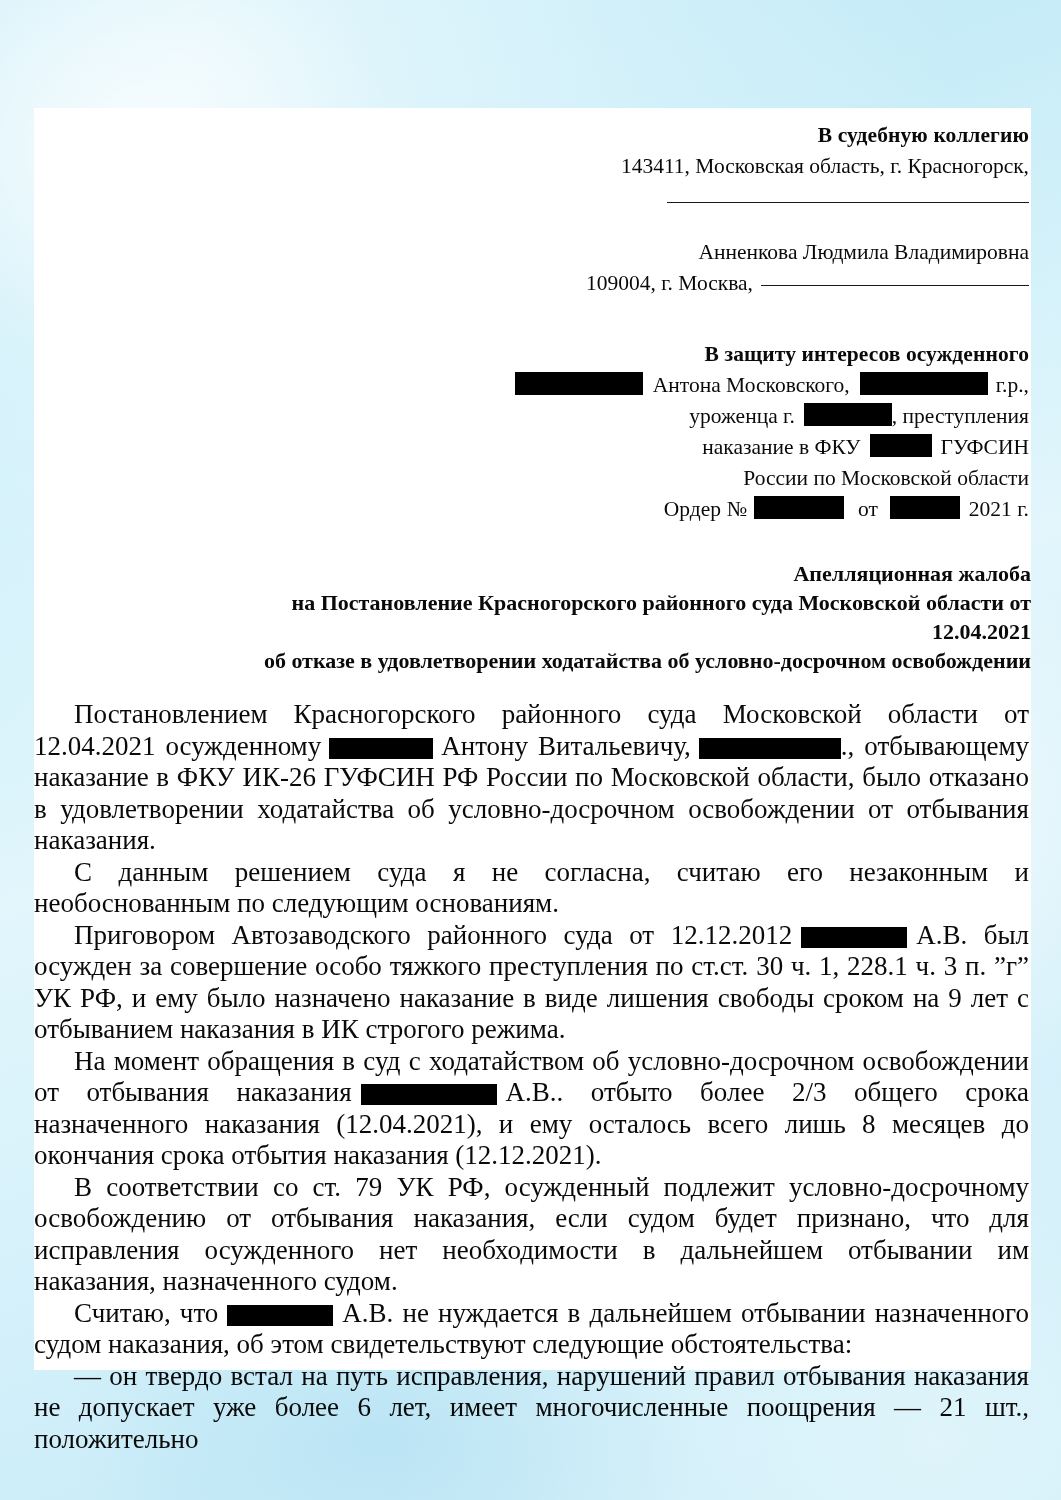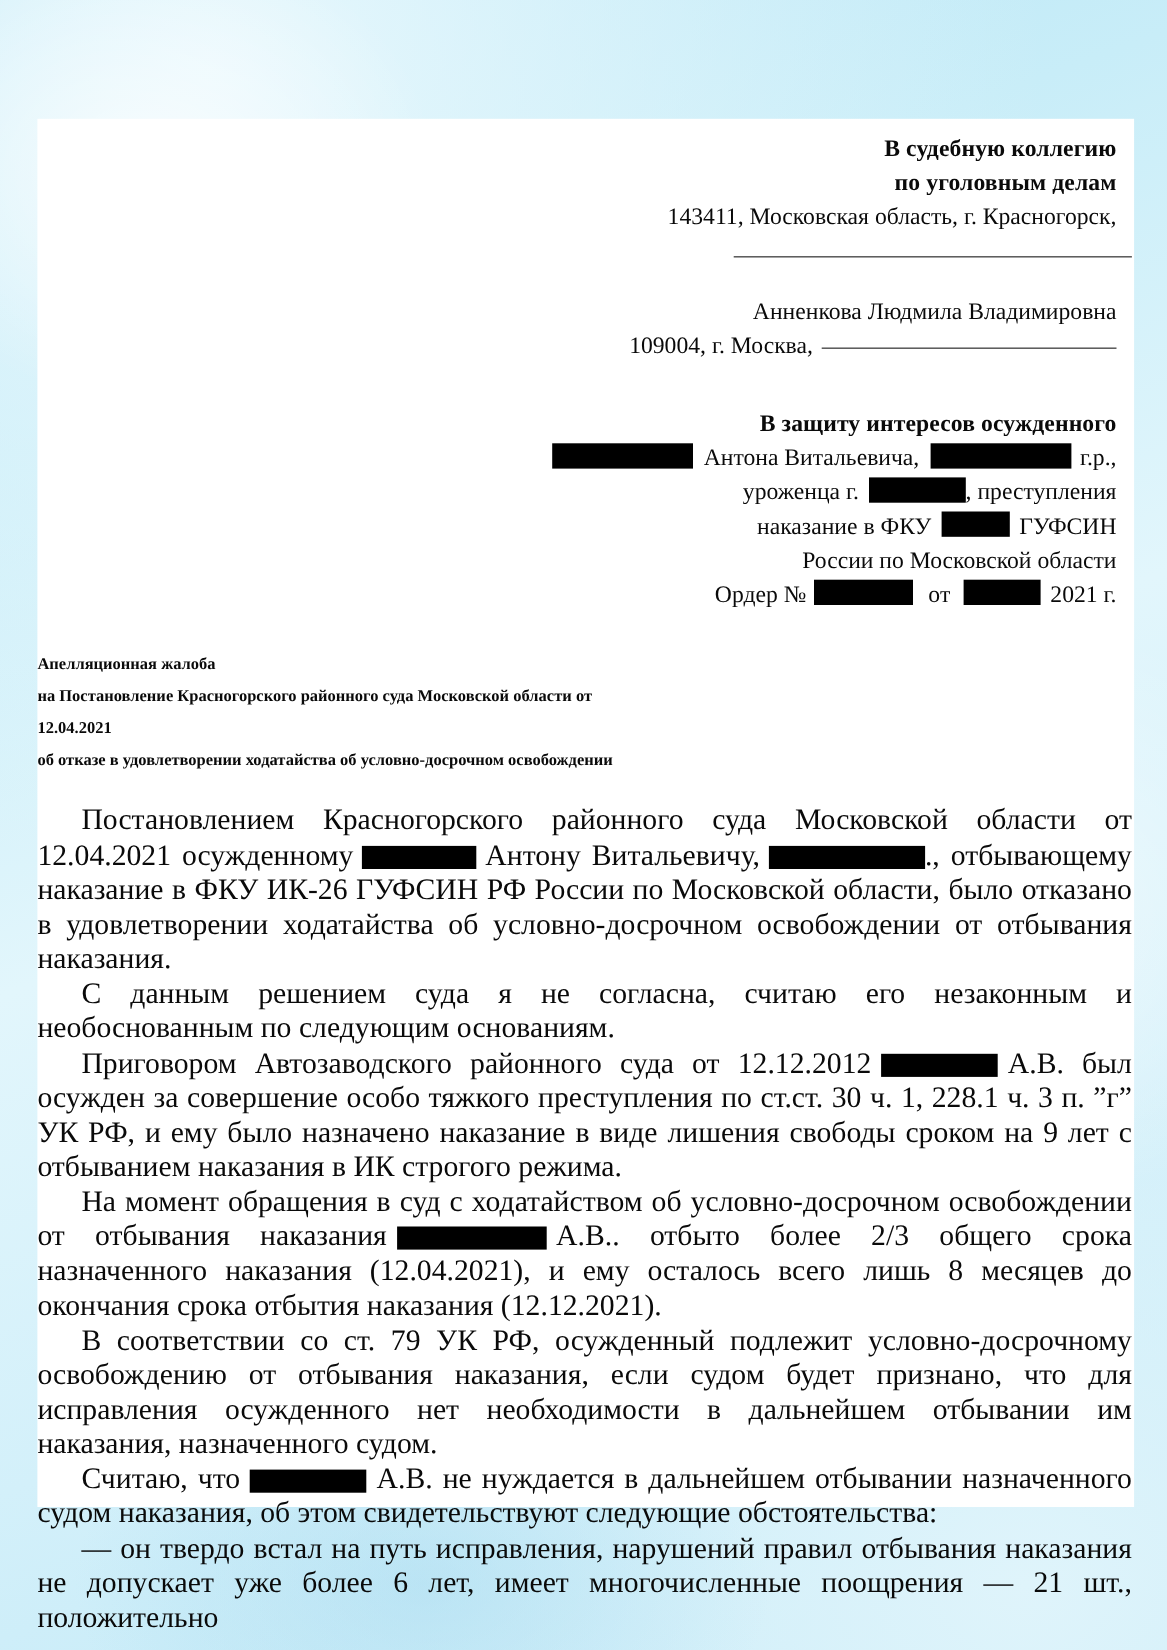--- a/index.html
+++ b/index.html
@@ -59,43 +59,43 @@
     width: 997px;
     padding: 0;
   }
 
   .hdr-line {
     text-align: right;
     font-size: 21.5px;
     line-height: 31px;
     color: #0a0a0a;
     white-space: nowrap;
-    padding-right: 16px;
+    padding-right: 2px;
   }
   .hdr-line.b { font-weight: bold; letter-spacing: .1px; }
 
   .rule-row {
     display: flex;
     justify-content: flex-end;
     padding-right: 2px;
   }
   .rule {
     height: 0;
     border-bottom: 1.6px solid #1a1a1a;
   }
   .gap-12 { height: 12px; }
   .gap-20 { height: 20px; }
   .gap-24 { height: 24px; }
   .gap-34 { height: 34px; }
   .gap-40 { height: 40px; }
 
   .title-line {
-    text-align: left;
+    text-align: right;
     font-weight: bold;
-    font-size: 15px;
+    font-size: 22px;
     line-height: 29px;
     color: #0a0a0a;
   }
 
   .para {
     font-size: 27px;
     line-height: 31.5px;
     color: #0a0a0a;
     text-align: justify;
     text-justify: inter-word;
@@ -125,39 +125,38 @@
   <div class="blob-b"></div>
   <div class="blob-c"></div>
 </div>
 
 <div id="page">
   <div id="page-inner">
 
     <div class="gap-12"></div>
     <div>
       <div class="hdr-line b">В судебную коллегию</div>
-      <div class="hdr-line b">по уголовным делам</div>
       <div class="hdr-line">143411, Московская область, г. Красногорск,</div>
       <div class="gap-20"></div>
       <div class="rule-row">
         <div class="rule" style="width:362px"></div>
       </div>
     </div>
 
     <div class="gap-34"></div>
     <div>
       <div class="hdr-line">Анненкова Людмила Владимировна</div>
       <div class="hdr-line"><span>109004, г. Москва,</span><span class="rule" style="display:inline-block;width:268px;vertical-align:4px;margin-left:8px;"></span></div>
     </div>
 
     <div class="gap-40"></div>
     <div>
       <div class="hdr-line b">В защиту интересов осужденного</div>
 
-      <div class="hdr-line"><span class="redact r-h" style="width:128px"></span><span style="display:inline-block;width:10px"></span><span>Антона Витальевича,</span><span style="display:inline-block;width:10px"></span><span class="redact r-h" style="width:128px"></span><span style="display:inline-block;width:8px"></span><span>г.р.,</span></div>
+      <div class="hdr-line"><span class="redact r-h" style="width:128px"></span><span style="display:inline-block;width:10px"></span><span>Антона Московского,</span><span style="display:inline-block;width:10px"></span><span class="redact r-h" style="width:128px"></span><span style="display:inline-block;width:8px"></span><span>г.р.,</span></div>
 
       <div class="hdr-line"><span>уроженца г.</span><span style="display:inline-block;width:9px"></span><span class="redact r-h" style="width:88px"></span><span>, преступления</span></div>
 
       <div class="hdr-line"><span>наказание в ФКУ</span><span style="display:inline-block;width:9px"></span><span class="redact r-h" style="width:62px"></span><span style="display:inline-block;width:9px"></span><span>ГУФСИН</span></div>
 
       <div class="hdr-line">России по Московской области</div>
 
       <div class="hdr-line"><span>Ордер №</span><span style="display:inline-block;width:7px"></span><span class="redact r-h" style="width:90px"></span><span style="display:inline-block;width:14px"></span><span>от</span><span style="display:inline-block;width:12px"></span><span class="redact r-h" style="width:70px"></span><span style="display:inline-block;width:9px"></span><span>2021 г.</span></div>
     </div>
 

